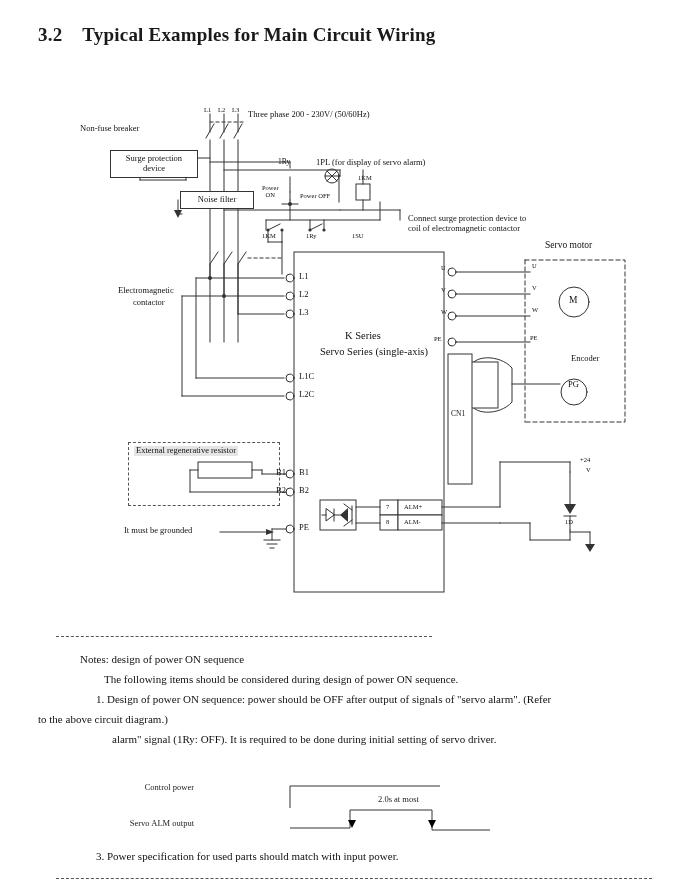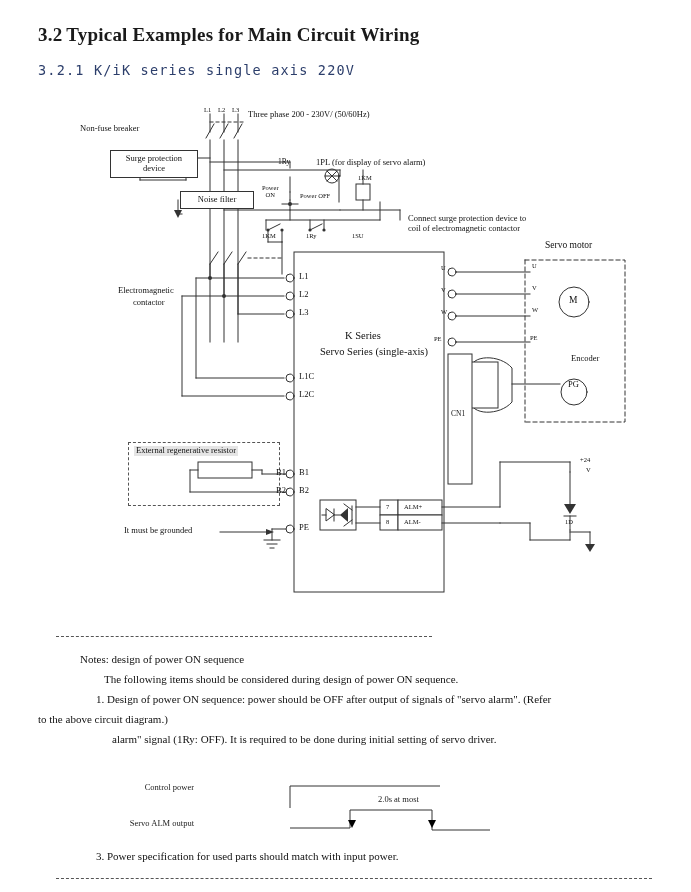--- a/index.html
+++ b/index.html
@@ -11,21 +11,21 @@
     position:relative;
     overflow:hidden;
   }
   .page{position:relative;width:691px;height:892px;}
 
   h2.sec-title{
     position:absolute;left:38px;top:24px;margin:0;
     font-family:"Liberation Serif", serif;
     font-size:19px;font-weight:bold;letter-spacing:0.2px;
   }
-  h2.sec-title .num{display:inline-block;margin-right:4px;}
+  h2.sec-title .num{display:inline-block;margin-right:20px;}
   .sub-title{
     position:absolute;left:38px;top:62px;
     font-family:"DejaVu Sans Mono", monospace;
     font-size:13.5px;color:#2c3e6b;letter-spacing:1.2px;
   }
 
   
   .diagram{position:absolute;left:0;top:92px;width:691px;height:540px;}
   .diagram svg{display:block;}
   .lbl{
@@ -66,21 +66,20 @@
   }
 </style>
 </head>
 <body>
 
 <div class="page">
 
   <h2 class="sec-title">
     <span class="num">3.2</span><span>Typical Examples for Main Circuit Wiring</span>
   </h2>
-  <div class="sub-title">3.2.1 K/iK series single axis 220V</div>
 
   <div class="diagram">
 
     <svg width="691" height="540" viewBox="0 0 691 540">
       <g stroke="#333" stroke-width="1" fill="none" stroke-linecap="square">
 
         <line x1="210" y1="22" x2="210" y2="40"></line>
         <line x1="224" y1="22" x2="224" y2="40"></line>
         <line x1="238" y1="22" x2="238" y2="40"></line>
 

